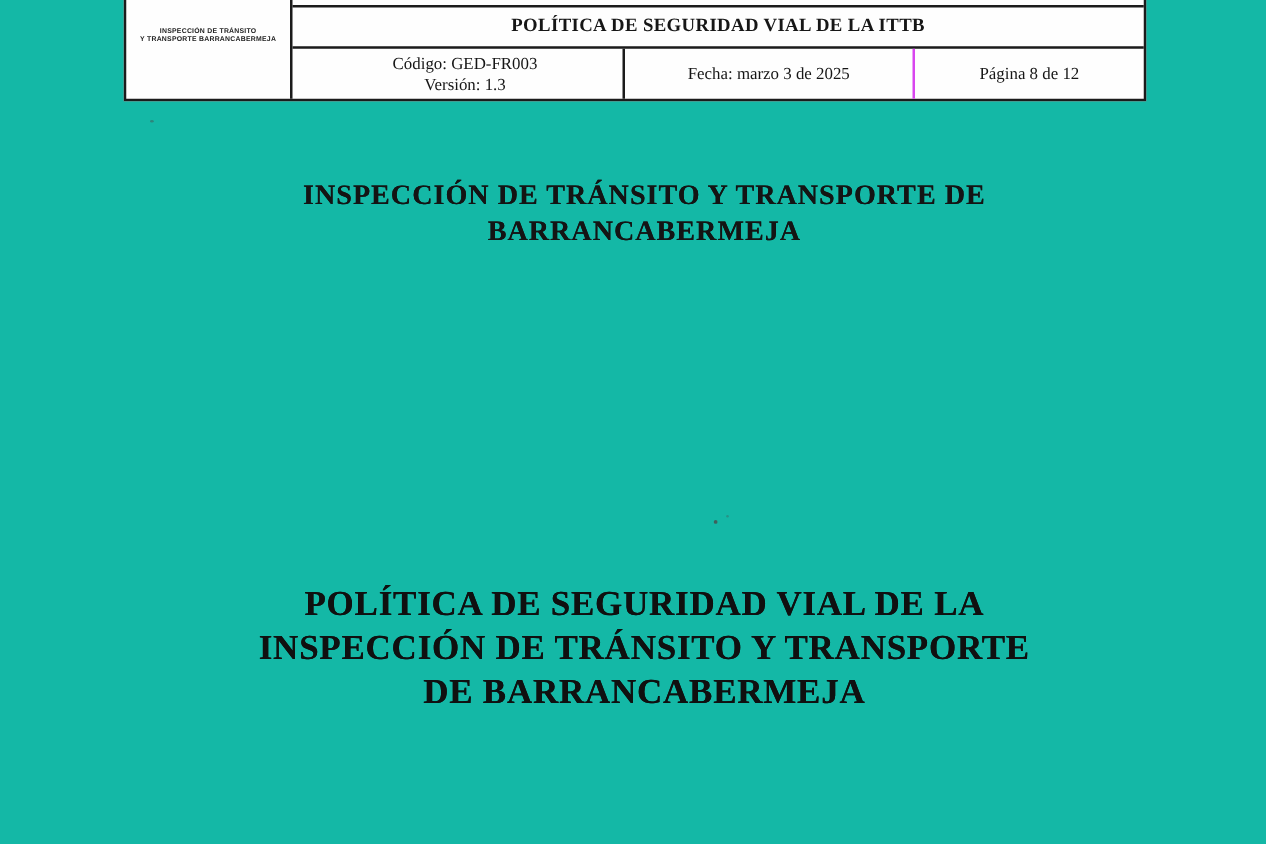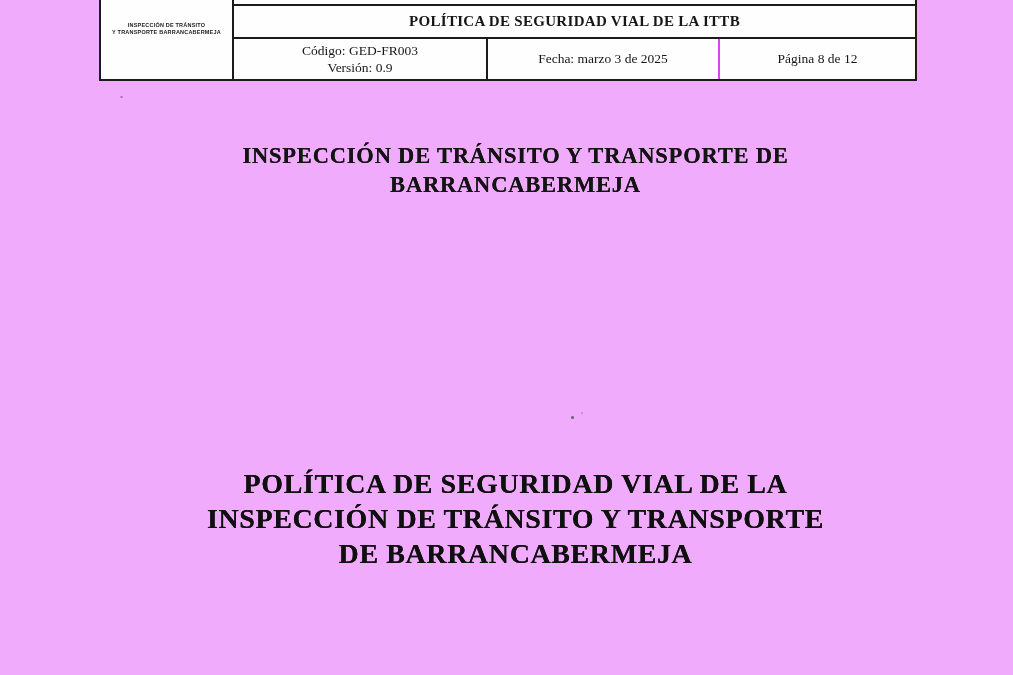--- a/index.html
+++ b/index.html
@@ -1,19 +1,19 @@
 <!DOCTYPE html>
 <html><head>
 <meta charset="utf-8">
 <style>
   html,body{margin:0;padding:0;background:#ffffff;}
   .page{
     position:relative;
     width:1013px;height:675px;
-    background:#f0abfc;
+    background:#14b8a6;
     overflow:hidden;
     font-family:"Liberation Serif", serif;
     color:#161616;
   }
   
   .header-table{
     position:absolute;
     left:99px;top:-34px;
     width:814px;
     border:2px solid #1b1b1b;
@@ -42,21 +42,21 @@
   .right-cols{flex:1;display:flex;flex-direction:column;}
   .row-cut{height:36px;border-bottom:2px solid #1b1b1b;}
   .row-title{
     height:31px;
     border-bottom:2px solid #1b1b1b;
     display:flex;align-items:center;justify-content:center;
     font-weight:bold;font-size:15px;letter-spacing:.3px;
   }
   .row-meta{height:40px;display:flex;}
   .cell{display:flex;align-items:center;justify-content:center;font-size:13.5px;}
-  .cell-code{width:252px;border-right:2px solid #1b1b1b;flex-direction:column;line-height:17px;}
+  .cell-code{width:252px;border-right:2px solid #1b1b1b;flex-direction:column;line-height:17px;margin-left:12px;}
   .cell-date{width:230px;border-right:2px solid #d946ef;}
   .cell-page{flex:1;}
   
   .heading{
     position:absolute;
     left:9px;top:141px;width:1013px;
     text-align:center;
     font-weight:bold;
     font-size:22.5px;
     line-height:29px;
@@ -94,21 +94,21 @@
         <div>INSPECCIÓN DE TRÁNSITO</div>
         <div>Y TRANSPORTE BARRANCABERMEJA</div>
       </div>
     </div>
     <div class="right-cols">
       <div class="row-cut"></div>
       <div class="row-title">POLÍTICA DE SEGURIDAD VIAL DE LA ITTB</div>
       <div class="row-meta">
         <div class="cell cell-code">
           <div>Código: GED-FR003</div>
-          <div>Versión: 0.9</div>
+          <div>Versión: 1.3</div>
         </div>
         <div class="cell cell-date">Fecha: marzo 3 de 2025</div>
         <div class="cell cell-page">Página 8 de 12</div>
       </div>
     </div>
   </div>
 
   <div class="heading">
     <div>INSPECCIÓN DE TRÁNSITO Y TRANSPORTE DE</div>
     <div>BARRANCABERMEJA</div>

